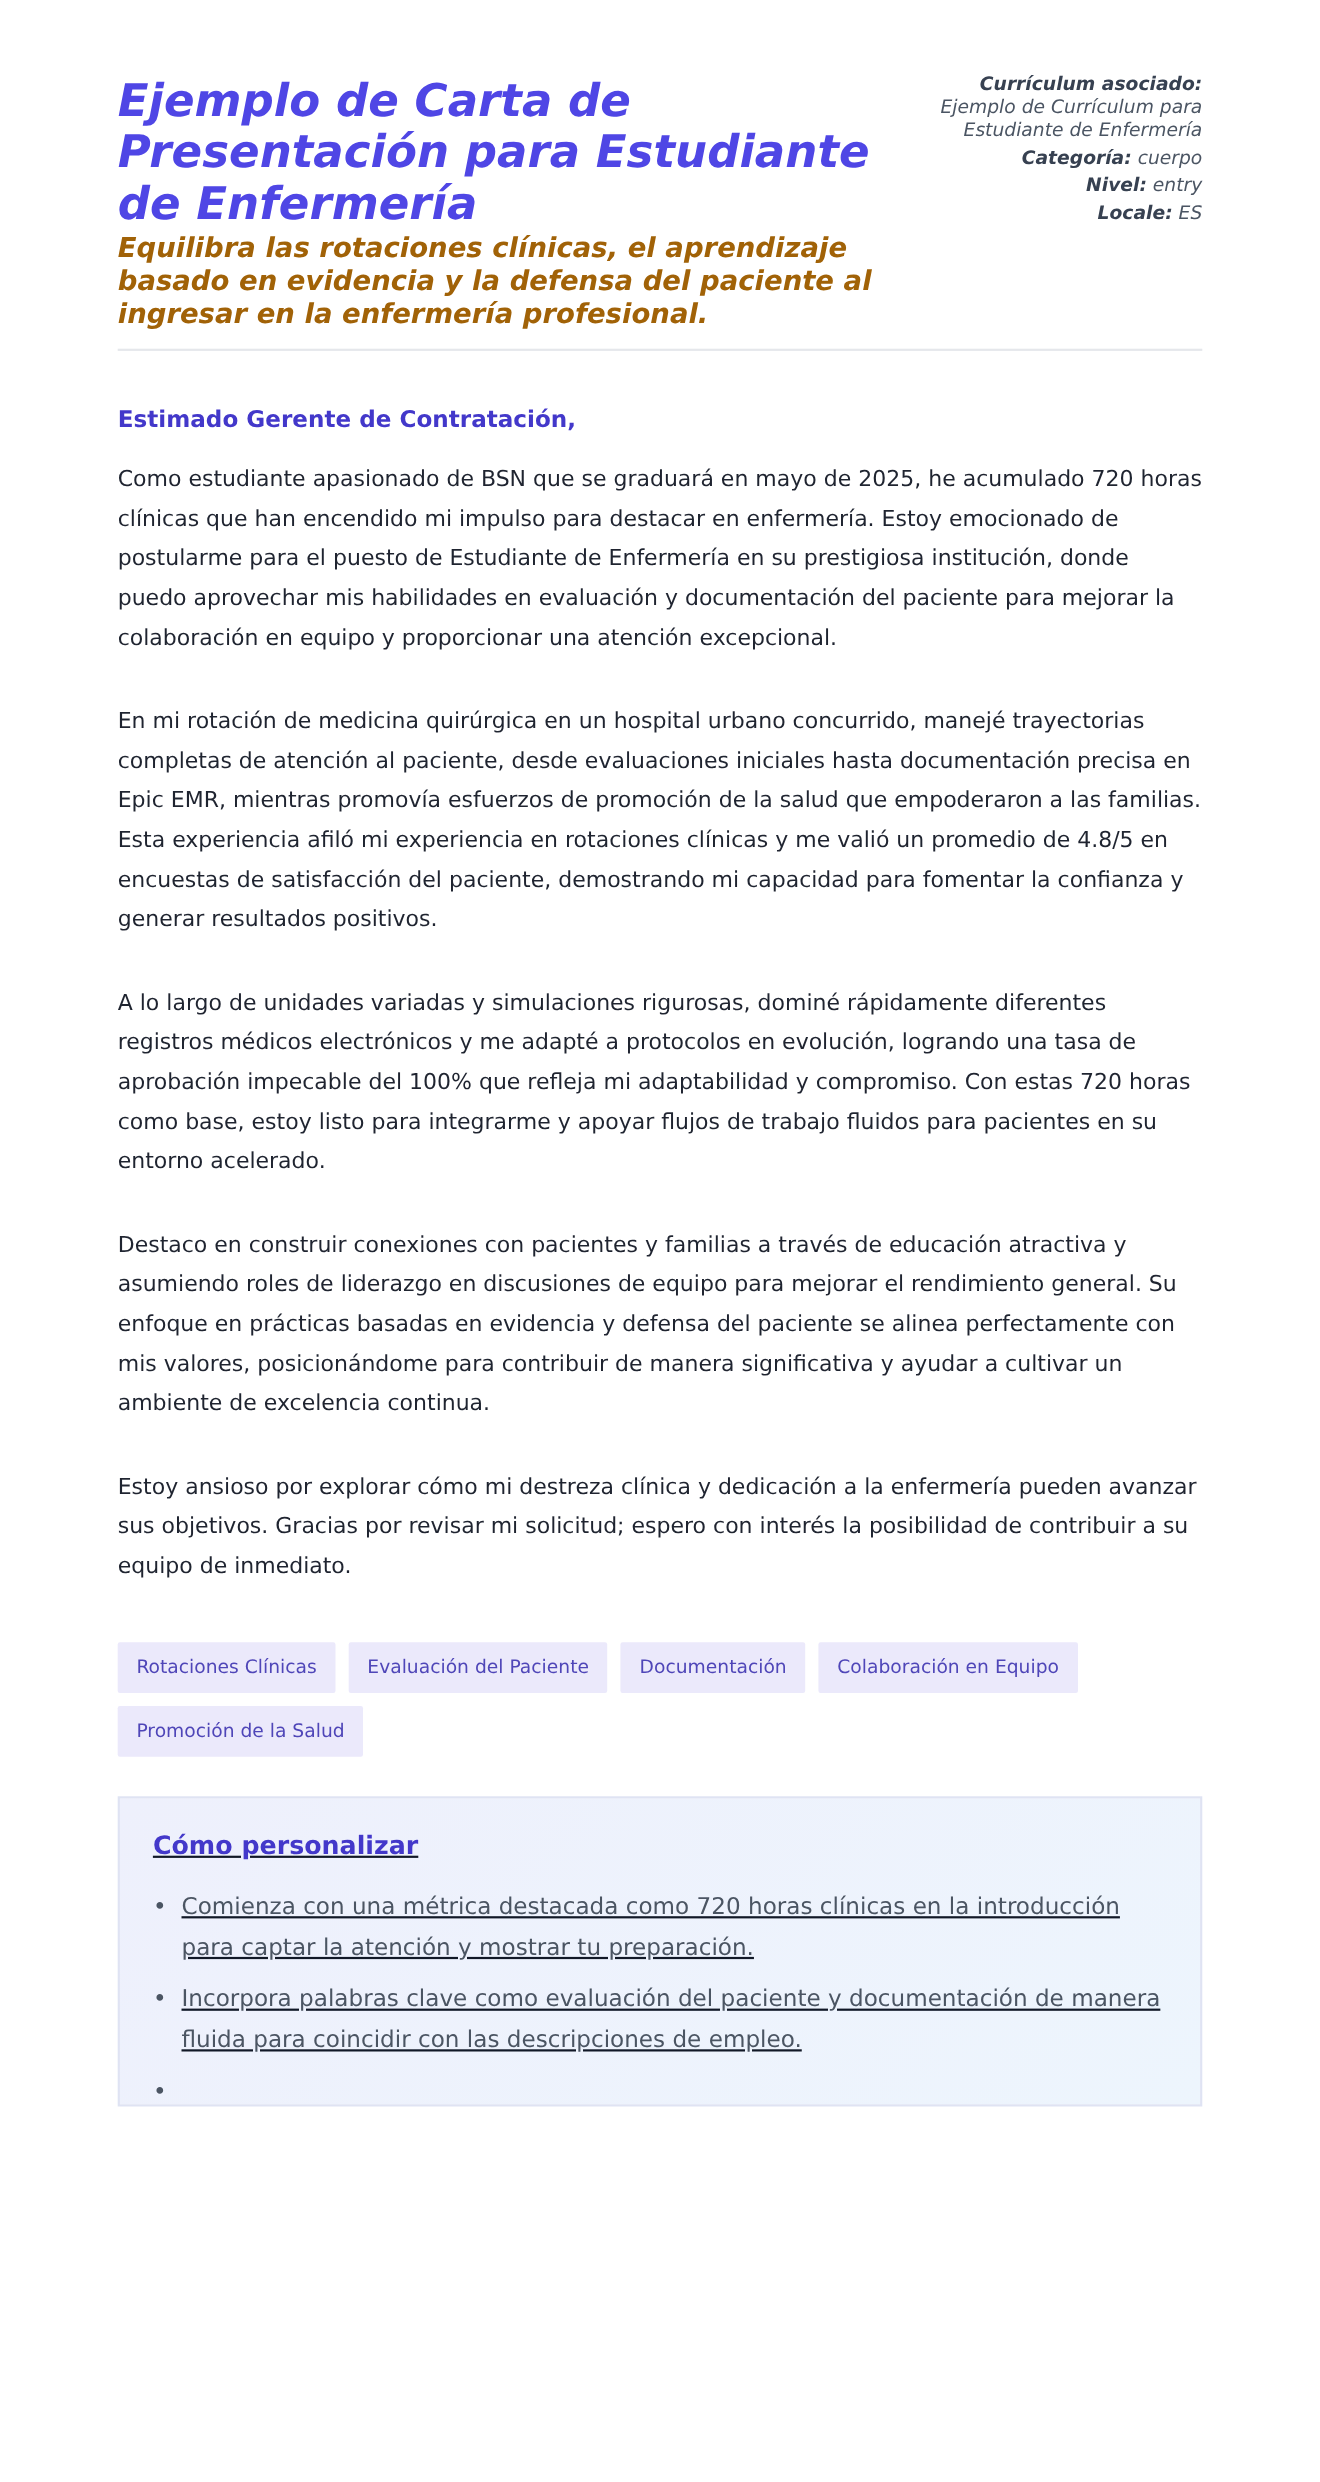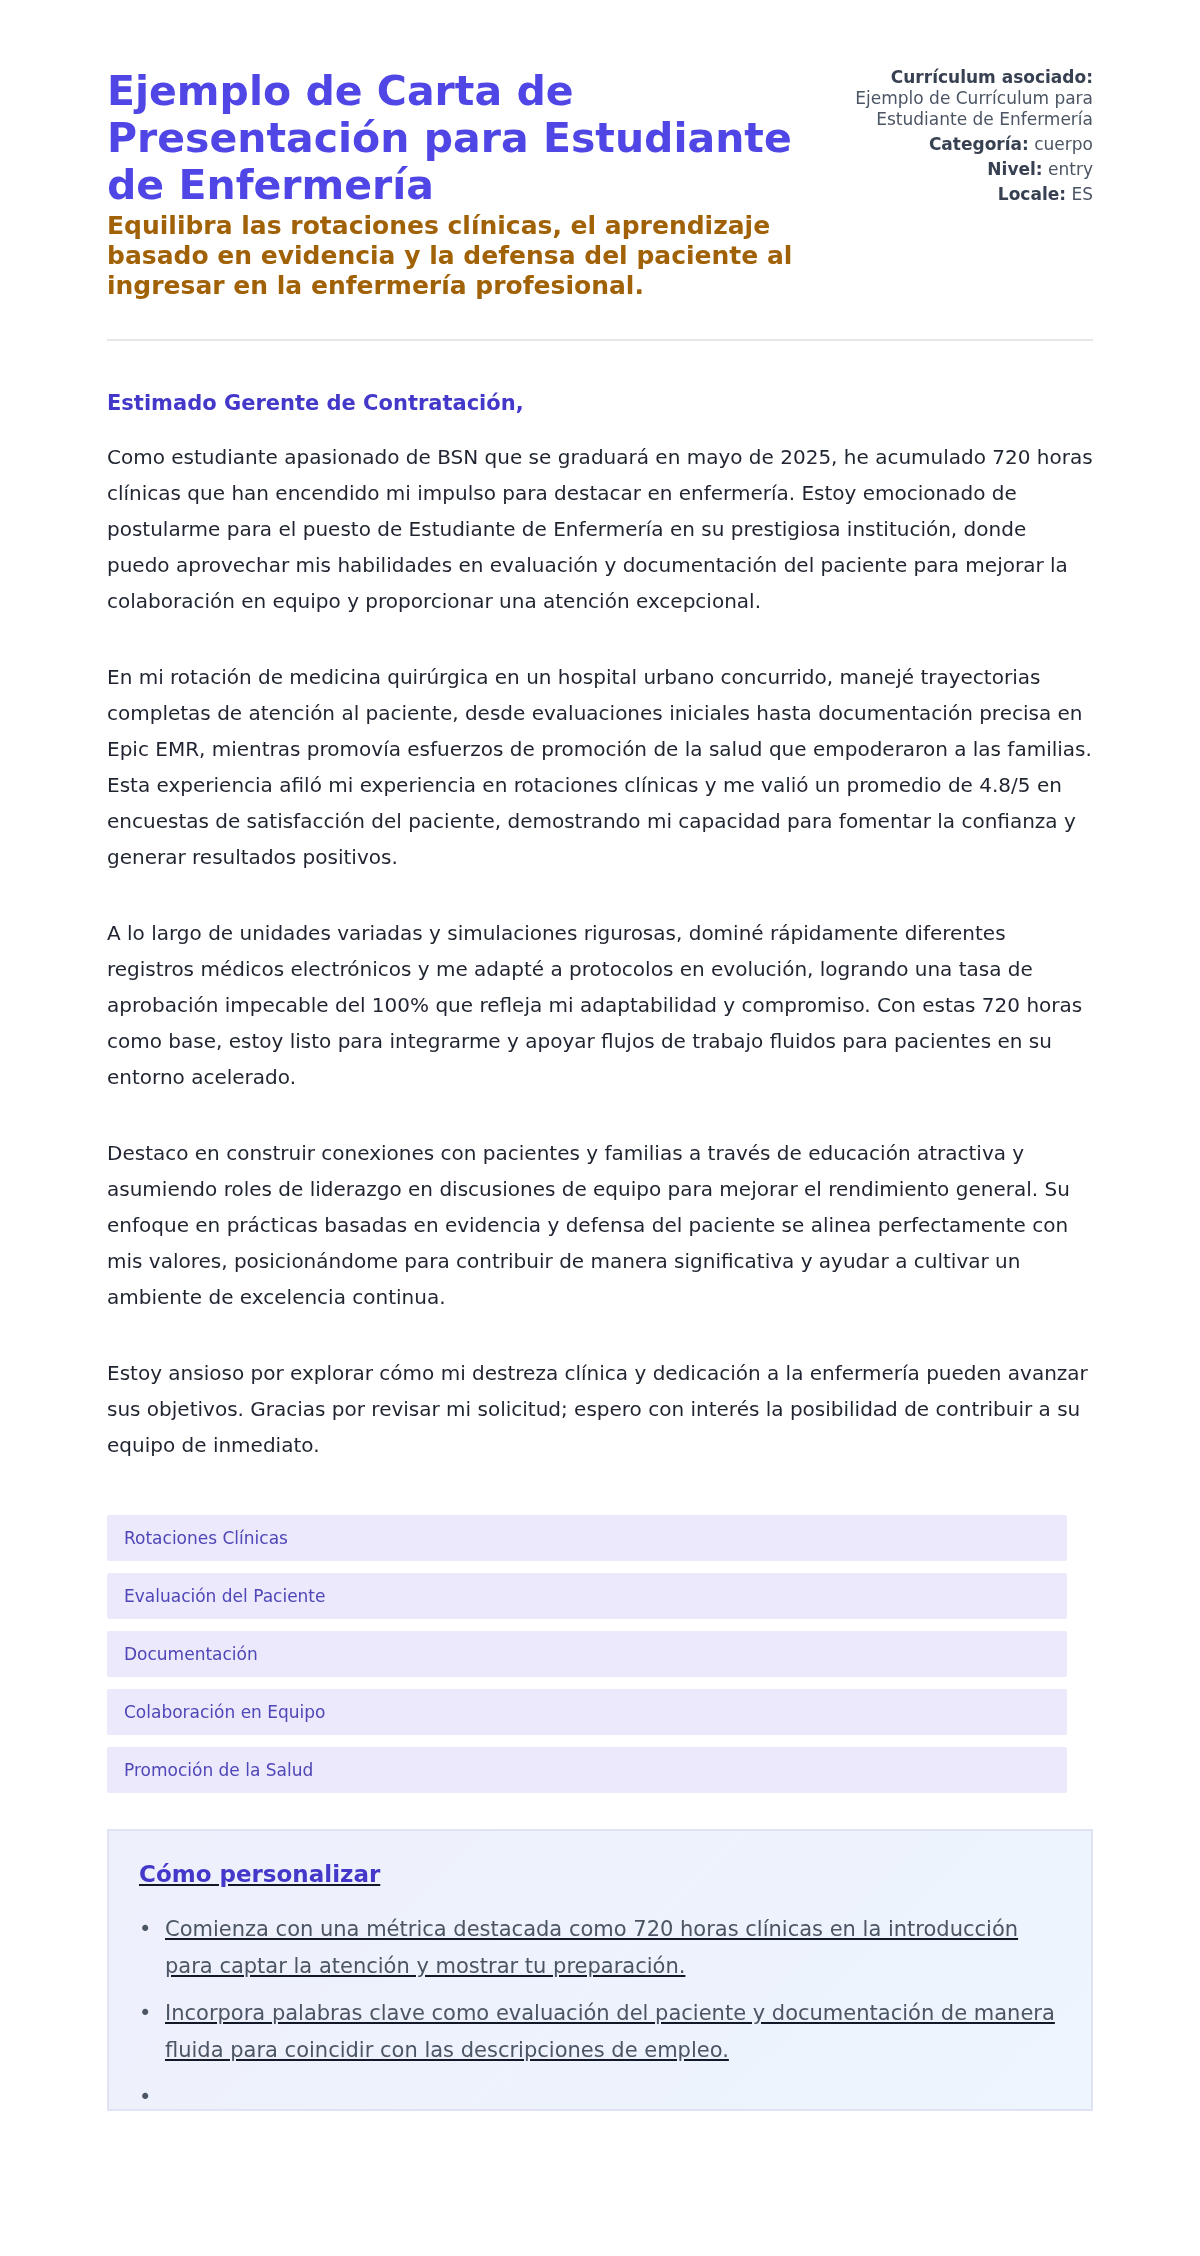--- a/index.html
+++ b/index.html
@@ -10,22 +10,23 @@
       font-family: "DejaVu Sans", sans-serif;
       color: #111827;
     }
     .page {
       padding: 64px 107px 40px 107px;
     }
     .header {
       display: flex;
       justify-content: flex-end;
       align-items: flex-start;
-      padding-bottom: 38px;
+      padding-bottom: 16px;
       border-bottom: 2px solid #e5e7eb;
+      font-style: italic;
     }
     .header-left { width: 720px; }
     .title {
       font-size: 41px;
       line-height: 47px;
       font-weight: bold;
       color: #4f46e5;
       margin-top: 4px;
     }
     .subtitle {
@@ -77,21 +78,20 @@
       color: #4b5563;
       line-height: 28px;
       margin-top: 12px;
     }
     .tags {
       margin-top: 52px;
       display: flex;
       flex-wrap: wrap;
       gap: 12px 12px;
       width: 960px;
-      flex-direction: column;
     }
     .tag {
       background: #ebe9fb;
       color: #4f46b8;
       font-size: 17px;
       line-height: 22px;
       padding: 12px 17px;
       border-radius: 2px;
     }
     .tips {

